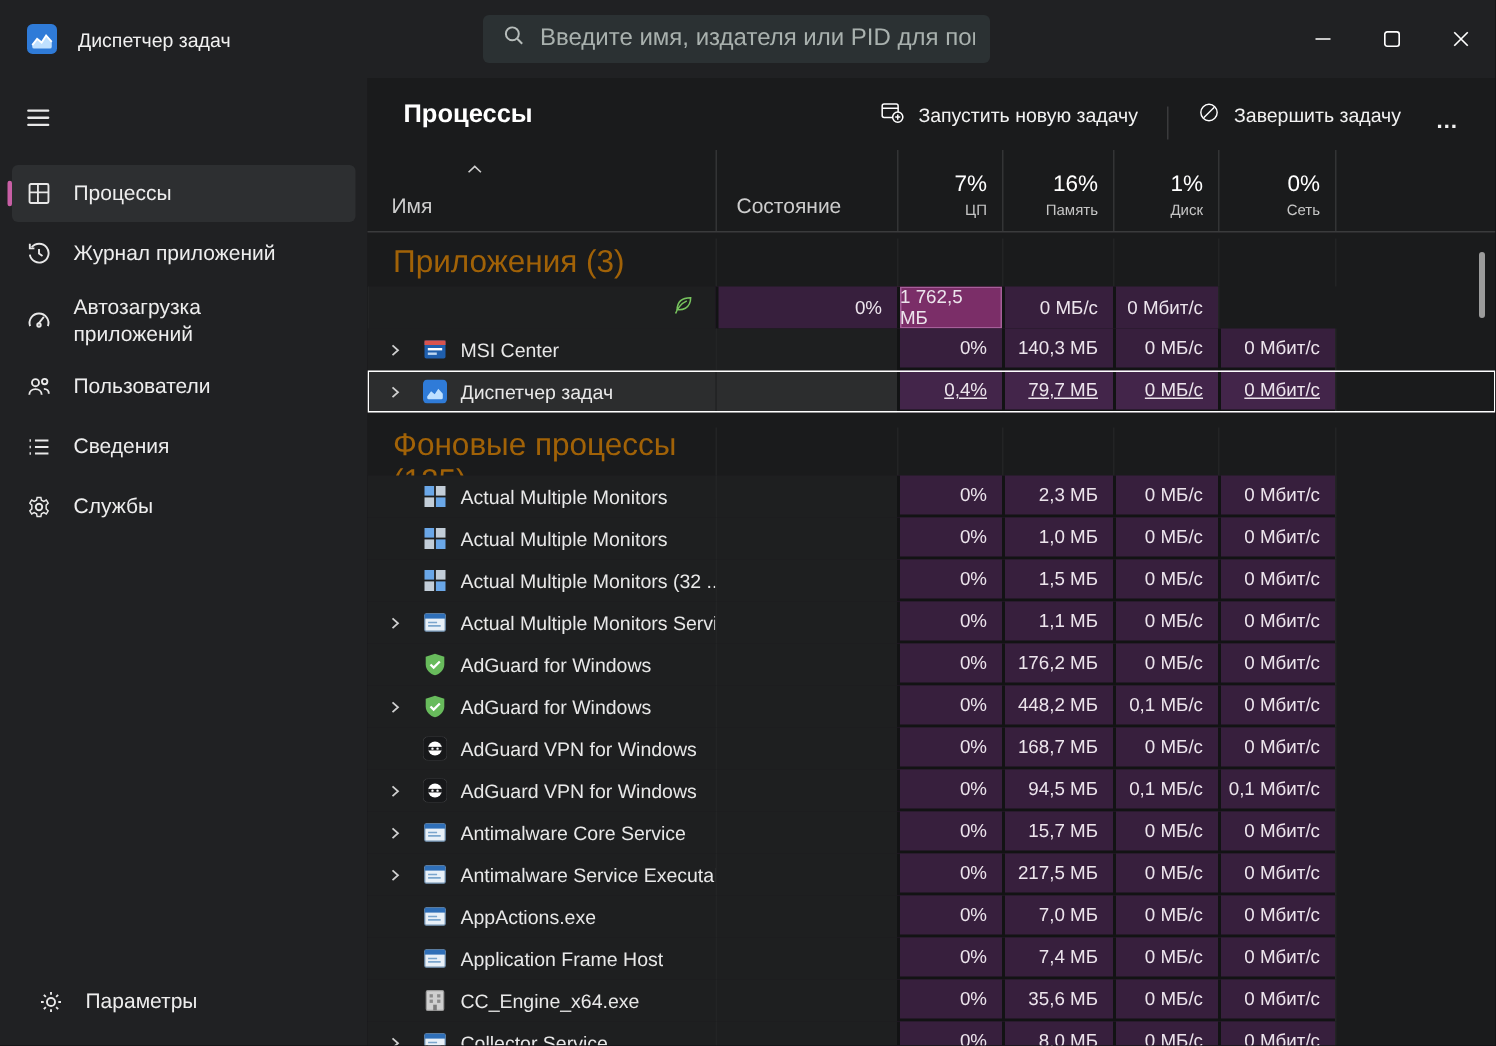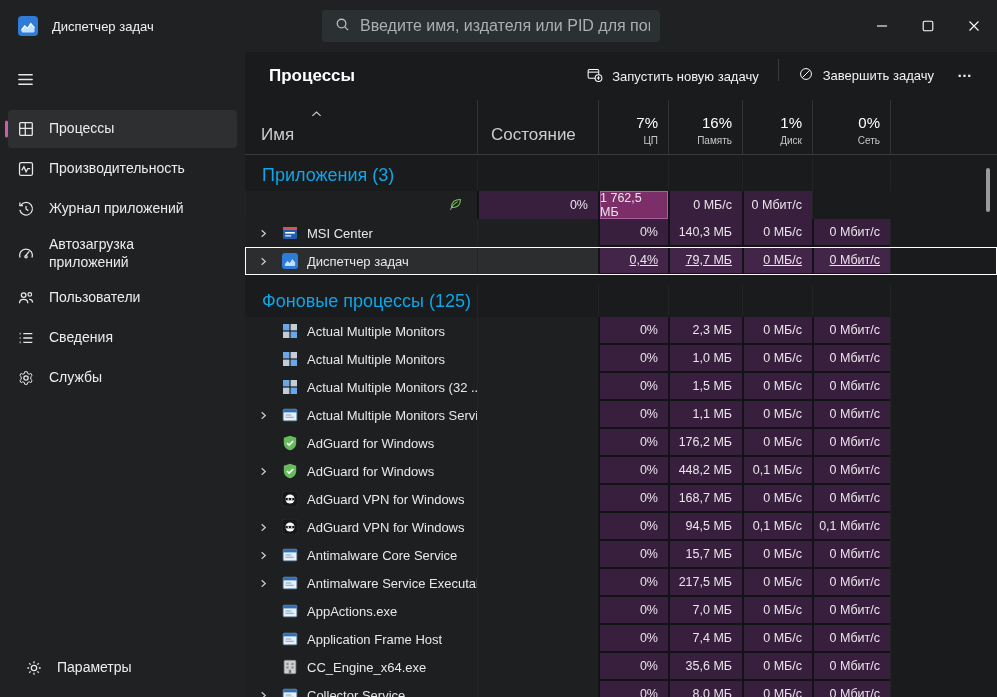--- a/index.html
+++ b/index.html
@@ -29,44 +29,44 @@
   .nav-item.selected .acc { position:absolute; left:-3px; top:50%; transform:translateY(-50%);
               width:3px; height:17px; border-radius:2px; background:var(--accent); }
   .nav-ic { width:19px; height:19px; flex:none; display:flex; align-items:center; justify-content:center; }
   .nav-label { max-width:160px; line-height:1.25; }
   .nav-footer { position:absolute; bottom:8px; left:8px; right:8px;text-align:center; }
 
   
   .main { flex:1; background:var(--pane-bg); display:flex; flex-direction:column; position:relative; }
   .toolbar { height:48px; display:flex; align-items:center; padding:0 12px 0 24px; }
   .pagetitle { font-size:17px; font-weight:700; color:#ffffff; }
-  .tb-right { margin-left:auto; display:flex; align-items:flex-start; }
+  .tb-right { margin-left:auto; display:flex; align-items:flex-end; }
   .tb-btn { display:flex; align-items:center; gap:9px; padding:7px 11px; border-radius:4px;
             color:#f2f2f2; font-size:13px; cursor:default; white-space:nowrap; }
   .tb-div { width:1px; height:22px; background:#3a3b3c; margin:0 8px; }
   .tb-more { padding:4px 12px; color:#f2f2f2; font-size:15px; letter-spacing:1px; font-weight:700; }
 
   
   .colhead { height:55px; border-bottom:1px solid #3a3b3c; display:grid;
              grid-template-columns:232px 121px 70px 74px 70px 78px 1fr; }
   .ch { position:relative; border-left:1px solid #333435; }
   .ch:first-child { border-left:none; }
-  .ch .lab { position:absolute; bottom:9px; left:15px; font-size:17px; color:#cdcdcd; }
+  .ch .lab { position:absolute; bottom:9px; left:15px; font-size:14px; color:#cdcdcd; }
   .ch .caret { position:absolute; top:4px; left:66px; }
   .ch.metric { display:flex; flex-direction:column; align-items:flex-end; justify-content:flex-end;
                padding:0 10px 8px 0; gap:4px; }
   .ch.metric .pct { font-size:15px; color:#ffffff; }
   .ch.metric .mlab { font-size:10px; color:#c6c6c6; }
 
   
   .rows { flex:1; overflow:hidden; }
   .grow, .prow { display:grid; grid-template-columns:232px 121px 70px 74px 70px 78px 1fr; }
   .grow { height:32px; margin-top:4px; }
   .grow.gap { margin-top:10px; }
-  .grow .gname { display:flex; align-items:center; padding-left:17px; font-size:18px; color:#0ea5e9; }
+  .grow .gname { display:flex; align-items:center; padding-left:17px; font-size:21px; color:#a16207; }
   .gcell { border-left:1px solid #232425; }
   .prow { height:28px; position:relative; }
   .prow .cname { display:flex; align-items:center; padding-left:13px; background:var(--row-bg);
                  overflow:hidden; white-space:nowrap; }
   .chev { width:24px; flex:none; display:flex; align-items:center; }
   .pic { width:16px; height:16px; flex:none; margin-right:9px; position:relative; }
   .plabel { font-size:13px; color:#e8e8e8; overflow:hidden; text-overflow:clip; }
   .cstatus { background:var(--row-bg); border-left:1px solid #232425;
              display:flex; align-items:center; justify-content:flex-end; padding-right:13px; }
   .cell { display:flex; align-items:center; justify-content:flex-end; padding-right:10px;
@@ -145,29 +145,20 @@
               <svg width="18" height="18" viewBox="0 0 20 20" fill="none" stroke="#e8e8e8" stroke-width="1.4">
                 <rect x="3" y="3" width="14" height="14" rx="1"></rect>
                 <path d="M3 9.2h14M9.2 3v14"></path>
               </svg>
             </span>
             <span class="nav-label">Процессы</span>
           </div>
           <div class="nav-item">
             <span class="nav-ic">
               <svg width="18" height="18" viewBox="0 0 20 20" fill="none" stroke="#e8e8e8" stroke-width="1.4">
-                <rect x="2.8" y="2.8" width="14.4" height="14.4" rx="2"></rect>
-                <path d="M5.3 11.5l2.4-4 2.4 5.6 1.9-3.6h2.7"></path>
-              </svg>
-            </span>
-            <span class="nav-label">Производительность</span>
-          </div>
-          <div class="nav-item">
-            <span class="nav-ic">
-              <svg width="18" height="18" viewBox="0 0 20 20" fill="none" stroke="#e8e8e8" stroke-width="1.4">
                 <path d="M4.6 5.4a7 7 0 1 1-1.4 5.5"></path>
                 <path d="M3.2 2.8v3.4h3.4"></path>
                 <path d="M10 6.6V10l2.6 1.8"></path>
               </svg>
             </span>
             <span class="nav-label">Журнал приложений</span>
           </div>
           <div class="nav-item">
             <span class="nav-ic">
               <svg width="18" height="18" viewBox="0 0 20 20" fill="none" stroke="#e8e8e8" stroke-width="1.4">

